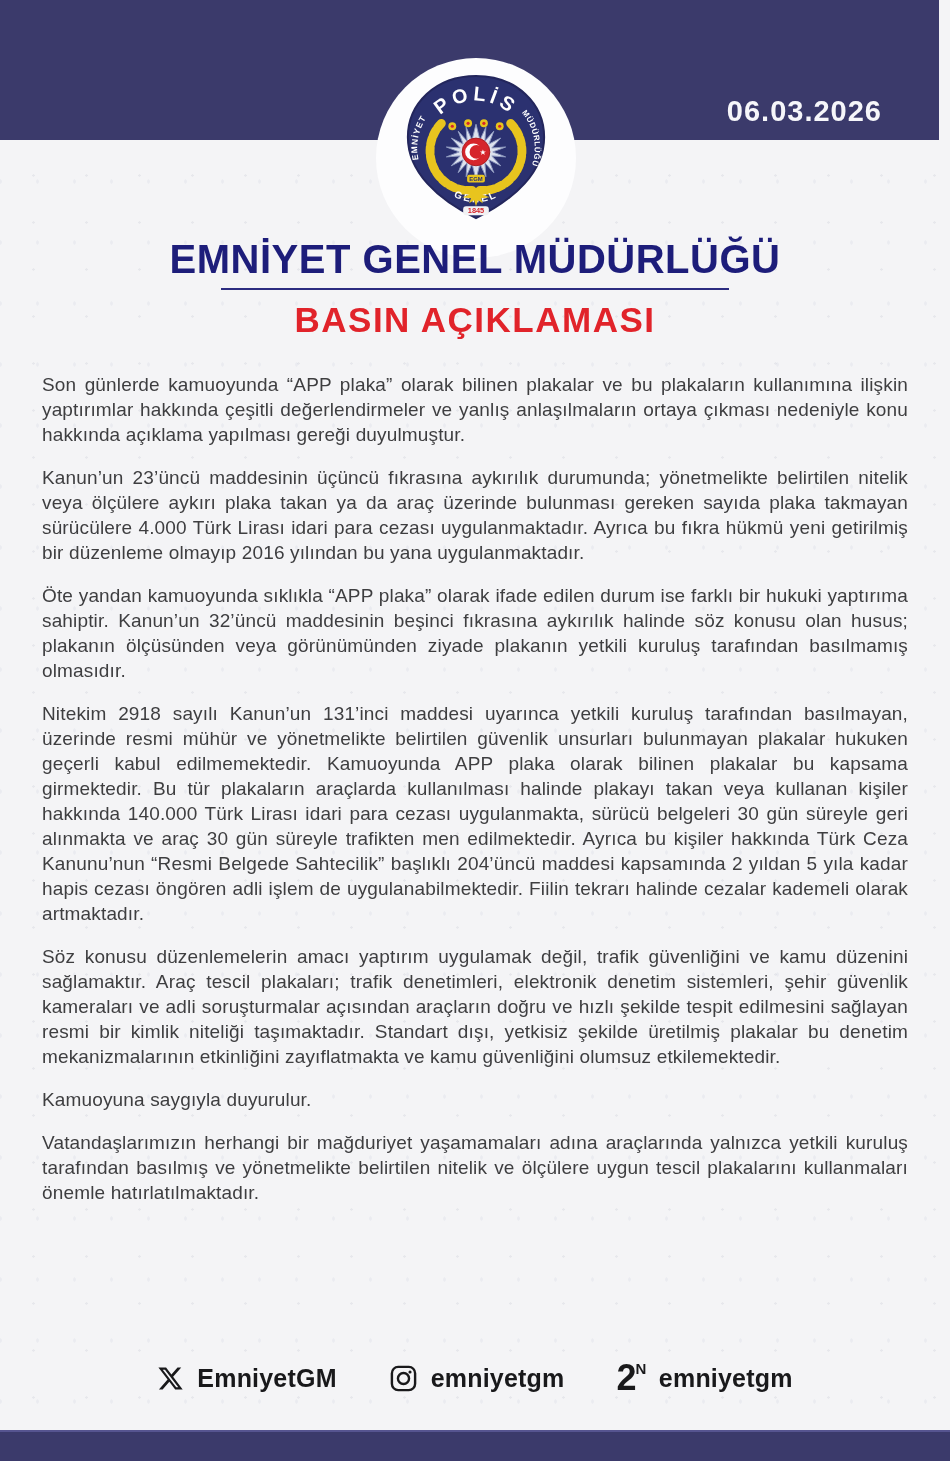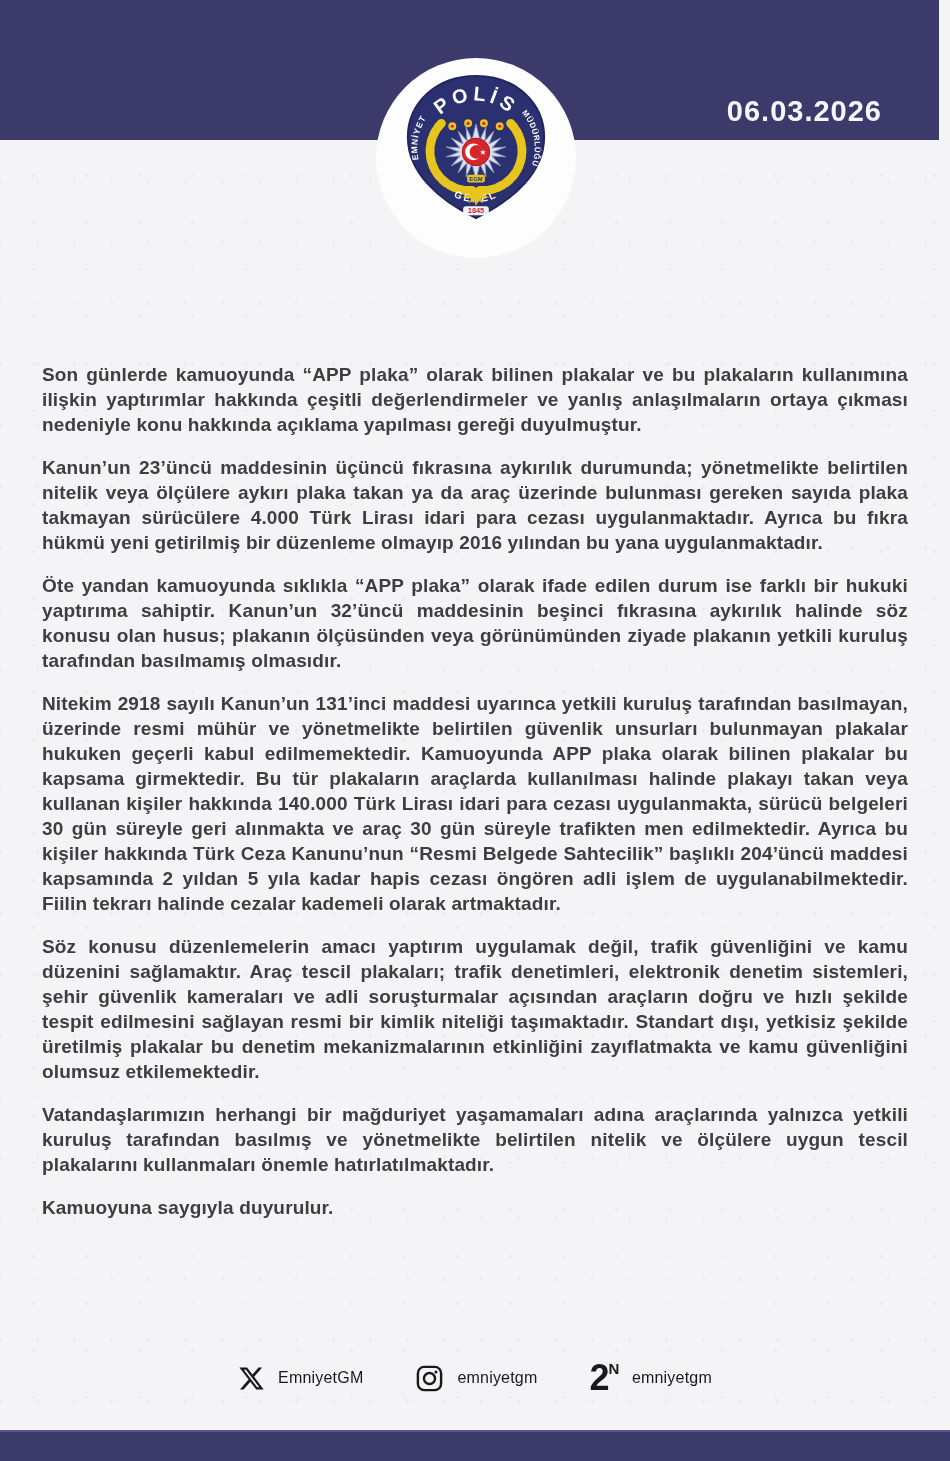--- a/index.html
+++ b/index.html
@@ -17,30 +17,30 @@
   .date{position:absolute;top:95px;right:57px;color:#f6f6fa;font-size:29px;font-weight:bold;letter-spacing:1px;}
   
   .logo-circle{position:absolute;left:376px;top:58px;width:200px;height:200px;border-radius:50%;background:#fdfdfe;}
   .badge{position:absolute;left:397px;top:72px;width:158px;height:150px;}
   
   .title-block{position:absolute;top:237px;left:0;width:100%;text-align:center;}
   .main-title{margin:0;font-size:40px;font-weight:bold;color:#1d1d7a;letter-spacing:.5px;line-height:1.1;}
   .title-underline{width:508px;height:2px;background:#2c2c80;margin:7px auto 11px;}
   .sub-title{margin:0;font-size:35px;font-weight:bold;color:#e1232a;letter-spacing:1.5px;line-height:1.1;}
   
-  .content{position:absolute;top:362px;left:42px;width:866px;font-weight:bold;}
+  .content{position:absolute;top:372px;left:42px;width:866px;}
   .content p{
     margin:0 0 18px;font-size:19px;line-height:25px;color:#3e3e40;
     text-align:justify;letter-spacing:.15px;
   }
   .content p:last-child{margin-bottom:0;}
   
   .social-row{position:absolute;top:1360px;left:0;width:100%;display:flex;justify-content:center;align-items:center;gap:52px;}
   .social-item{display:flex;align-items:center;gap:13px;color:#19191b;text-decoration:none;}
-  .social-item .handle{font-size:16px;font-weight:400;letter-spacing:.2px;}
+  .social-item .handle{font-size:25px;font-weight:700;letter-spacing:.2px;}
   .icon-x svg,.icon-ig svg{display:block;}
   .logo-n{font-weight:800;line-height:1;color:#19191b;display:flex;align-items:flex-start;}
   .logo-n .two{font-size:36px;letter-spacing:-1px;}
   .logo-n .sup{font-size:15px;font-weight:800;margin-top:1px;letter-spacing:-.5px;}
   
   .bottom-band{position:absolute;bottom:0;left:0;width:100%;height:29px;background:#3b3a6b;border-top:2px solid #565490;}
 </style>
 </head>
 <body>
 
@@ -101,29 +101,34 @@
     <text font-size="10" font-weight="bold" fill="#ffffff" letter-spacing="2.5" font-family="Liberation Sans, sans-serif">
       <textPath href="#arcBottom" startOffset="50%" text-anchor="middle">GENEL</textPath>
     </text>
 
     <path fill="#e8c41e" d="M80,118 l-3,3 -9,-3 6,5 -8,3 9,1 -2,5 5,-3 2,6 2,-6 5,3 -2,-5 9,-1 -8,-3 6,-5 -9,3 Z"></path>
 
     <rect x="67" y="135" width="26" height="9" rx="3" fill="#f2f2f4"></rect>
     <text x="80" y="142" font-size="7.5" font-weight="bold" fill="#d6252b" text-anchor="middle" font-family="Liberation Sans, sans-serif">1845</text>
   </svg>
 
+  <div class="title-block">
+    <h1 class="main-title">EMNİYET GENEL MÜDÜRLÜĞÜ</h1>
+    <div class="title-underline"></div>
+    <h2 class="sub-title">BASIN AÇIKLAMASI</h2>
+  </div>
 
   <div class="content">
     <p>Son günlerde kamuoyunda “APP plaka” olarak bilinen plakalar ve bu plakaların kullanımına ilişkin yaptırımlar hakkında çeşitli değerlendirmeler ve yanlış anlaşılmaların ortaya çıkması nedeniyle konu hakkında açıklama yapılması gereği duyulmuştur.</p>
     <p>Kanun’un 23’üncü maddesinin üçüncü fıkrasına aykırılık durumunda; yönetmelikte belirtilen nitelik veya ölçülere aykırı plaka takan ya da araç üzerinde bulunması gereken sayıda plaka takmayan sürücülere 4.000 Türk Lirası idari para cezası uygulanmaktadır. Ayrıca bu fıkra hükmü yeni getirilmiş bir düzenleme olmayıp 2016 yılından bu yana uygulanmaktadır.</p>
     <p>Öte yandan kamuoyunda sıklıkla “APP plaka” olarak ifade edilen durum ise farklı bir hukuki yaptırıma sahiptir. Kanun’un 32’üncü maddesinin beşinci fıkrasına aykırılık halinde söz konusu olan husus; plakanın ölçüsünden veya görünümünden ziyade plakanın yetkili kuruluş tarafından basılmamış olmasıdır.</p>
     <p>Nitekim 2918 sayılı Kanun’un 131’inci maddesi uyarınca yetkili kuruluş tarafından basılmayan, üzerinde resmi mühür ve yönetmelikte belirtilen güvenlik unsurları bulunmayan plakalar hukuken geçerli kabul edilmemektedir. Kamuoyunda APP plaka olarak bilinen plakalar bu kapsama girmektedir. Bu tür plakaların araçlarda kullanılması halinde plakayı takan veya kullanan kişiler hakkında 140.000 Türk Lirası idari para cezası uygulanmakta, sürücü belgeleri 30 gün süreyle geri alınmakta ve araç 30 gün süreyle trafikten men edilmektedir. Ayrıca bu kişiler hakkında Türk Ceza Kanunu’nun “Resmi Belgede Sahtecilik” başlıklı 204’üncü maddesi kapsamında 2 yıldan 5 yıla kadar hapis cezası öngören adli işlem de uygulanabilmektedir. Fiilin tekrarı halinde cezalar kademeli olarak artmaktadır.</p>
     <p>Söz konusu düzenlemelerin amacı yaptırım uygulamak değil, trafik güvenliğini ve kamu düzenini sağlamaktır. Araç tescil plakaları; trafik denetimleri, elektronik denetim sistemleri, şehir güvenlik kameraları ve adli soruşturmalar açısından araçların doğru ve hızlı şekilde tespit edilmesini sağlayan resmi bir kimlik niteliği taşımaktadır. Standart dışı, yetkisiz şekilde üretilmiş plakalar bu denetim mekanizmalarının etkinliğini zayıflatmakta ve kamu güvenliğini olumsuz etkilemektedir.</p>
+    <p>Kamuoyuna saygıyla duyurulur.</p>
     <p>Vatandaşlarımızın herhangi bir mağduriyet yaşamamaları adına araçlarında yalnızca yetkili kuruluş tarafından basılmış ve yönetmelikte belirtilen nitelik ve ölçülere uygun tescil plakalarını kullanmaları önemle hatırlatılmaktadır.</p>
-    <p>Kamuoyuna saygıyla duyurulur.</p>
   </div>
 
   <div class="social-row">
 
     <a class="social-item">
       <span class="icon-x">
         <svg width="27" height="27" viewBox="0 0 24 24" fill="#19191b" xmlns="http://www.w3.org/2000/svg">
           <path d="M18.244 2.25h3.308l-7.227 8.26 8.502 11.24H16.17l-5.214-6.817L4.99 21.75H1.68l7.73-8.835L1.254 2.25H8.08l4.713 6.231 5.451-6.231zm-1.161 17.52h1.833L7.084 4.126H5.117l11.966 15.644z"></path>
         </svg>
       </span>

